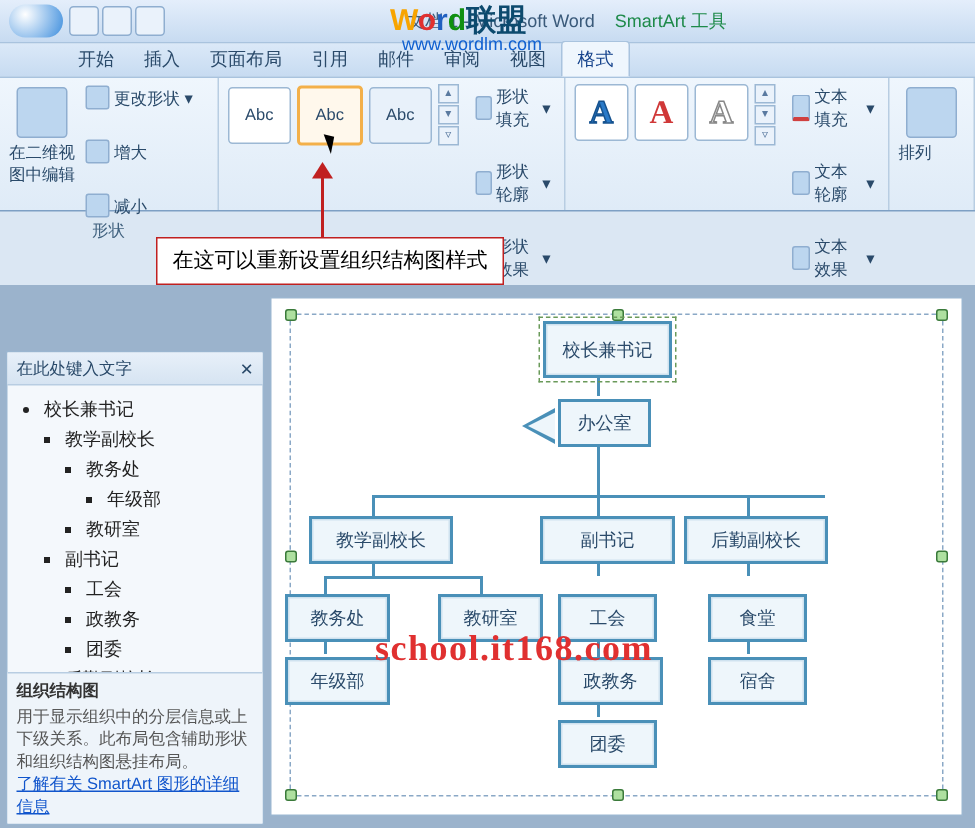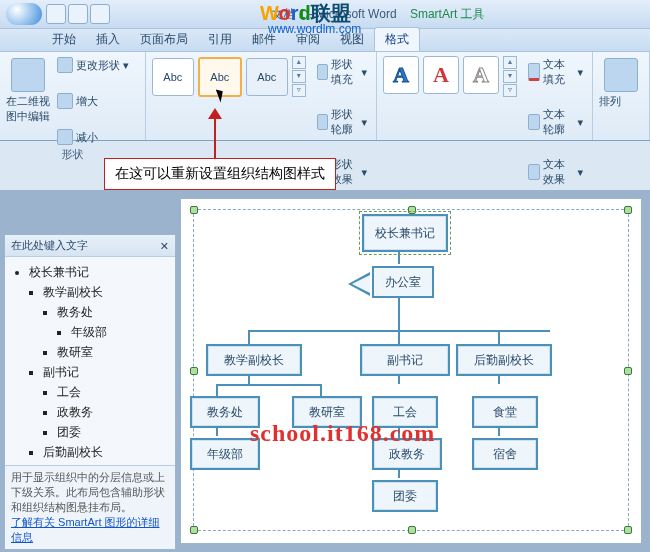--- a/index.html
+++ b/index.html
@@ -197,20 +197,21 @@
                 <li>副书记<ul>
                     <li>工会</li>
                     <li>政教务</li>
                     <li>团委</li>
                   </ul></li>
                 <li>后勤副校长</li>
               </ul></li>
           </ul>
       </div>
       <div class="tp-desc">
+        <div class="ttl">组织结构图</div>
         <div>用于显示组织中的分层信息或上下级关系。此布局包含辅助形状和组织结构图悬挂布局。</div>
         <a>了解有关 SmartArt 图形的详细信息</a>
       </div>
     </div>
 
     <div class="canvas">
       <div class="org">
 
         <div class="handle" style="left:-4px;top:-4px"></div>
           <div class="handle" style="right:-4px;top:-4px"></div>

